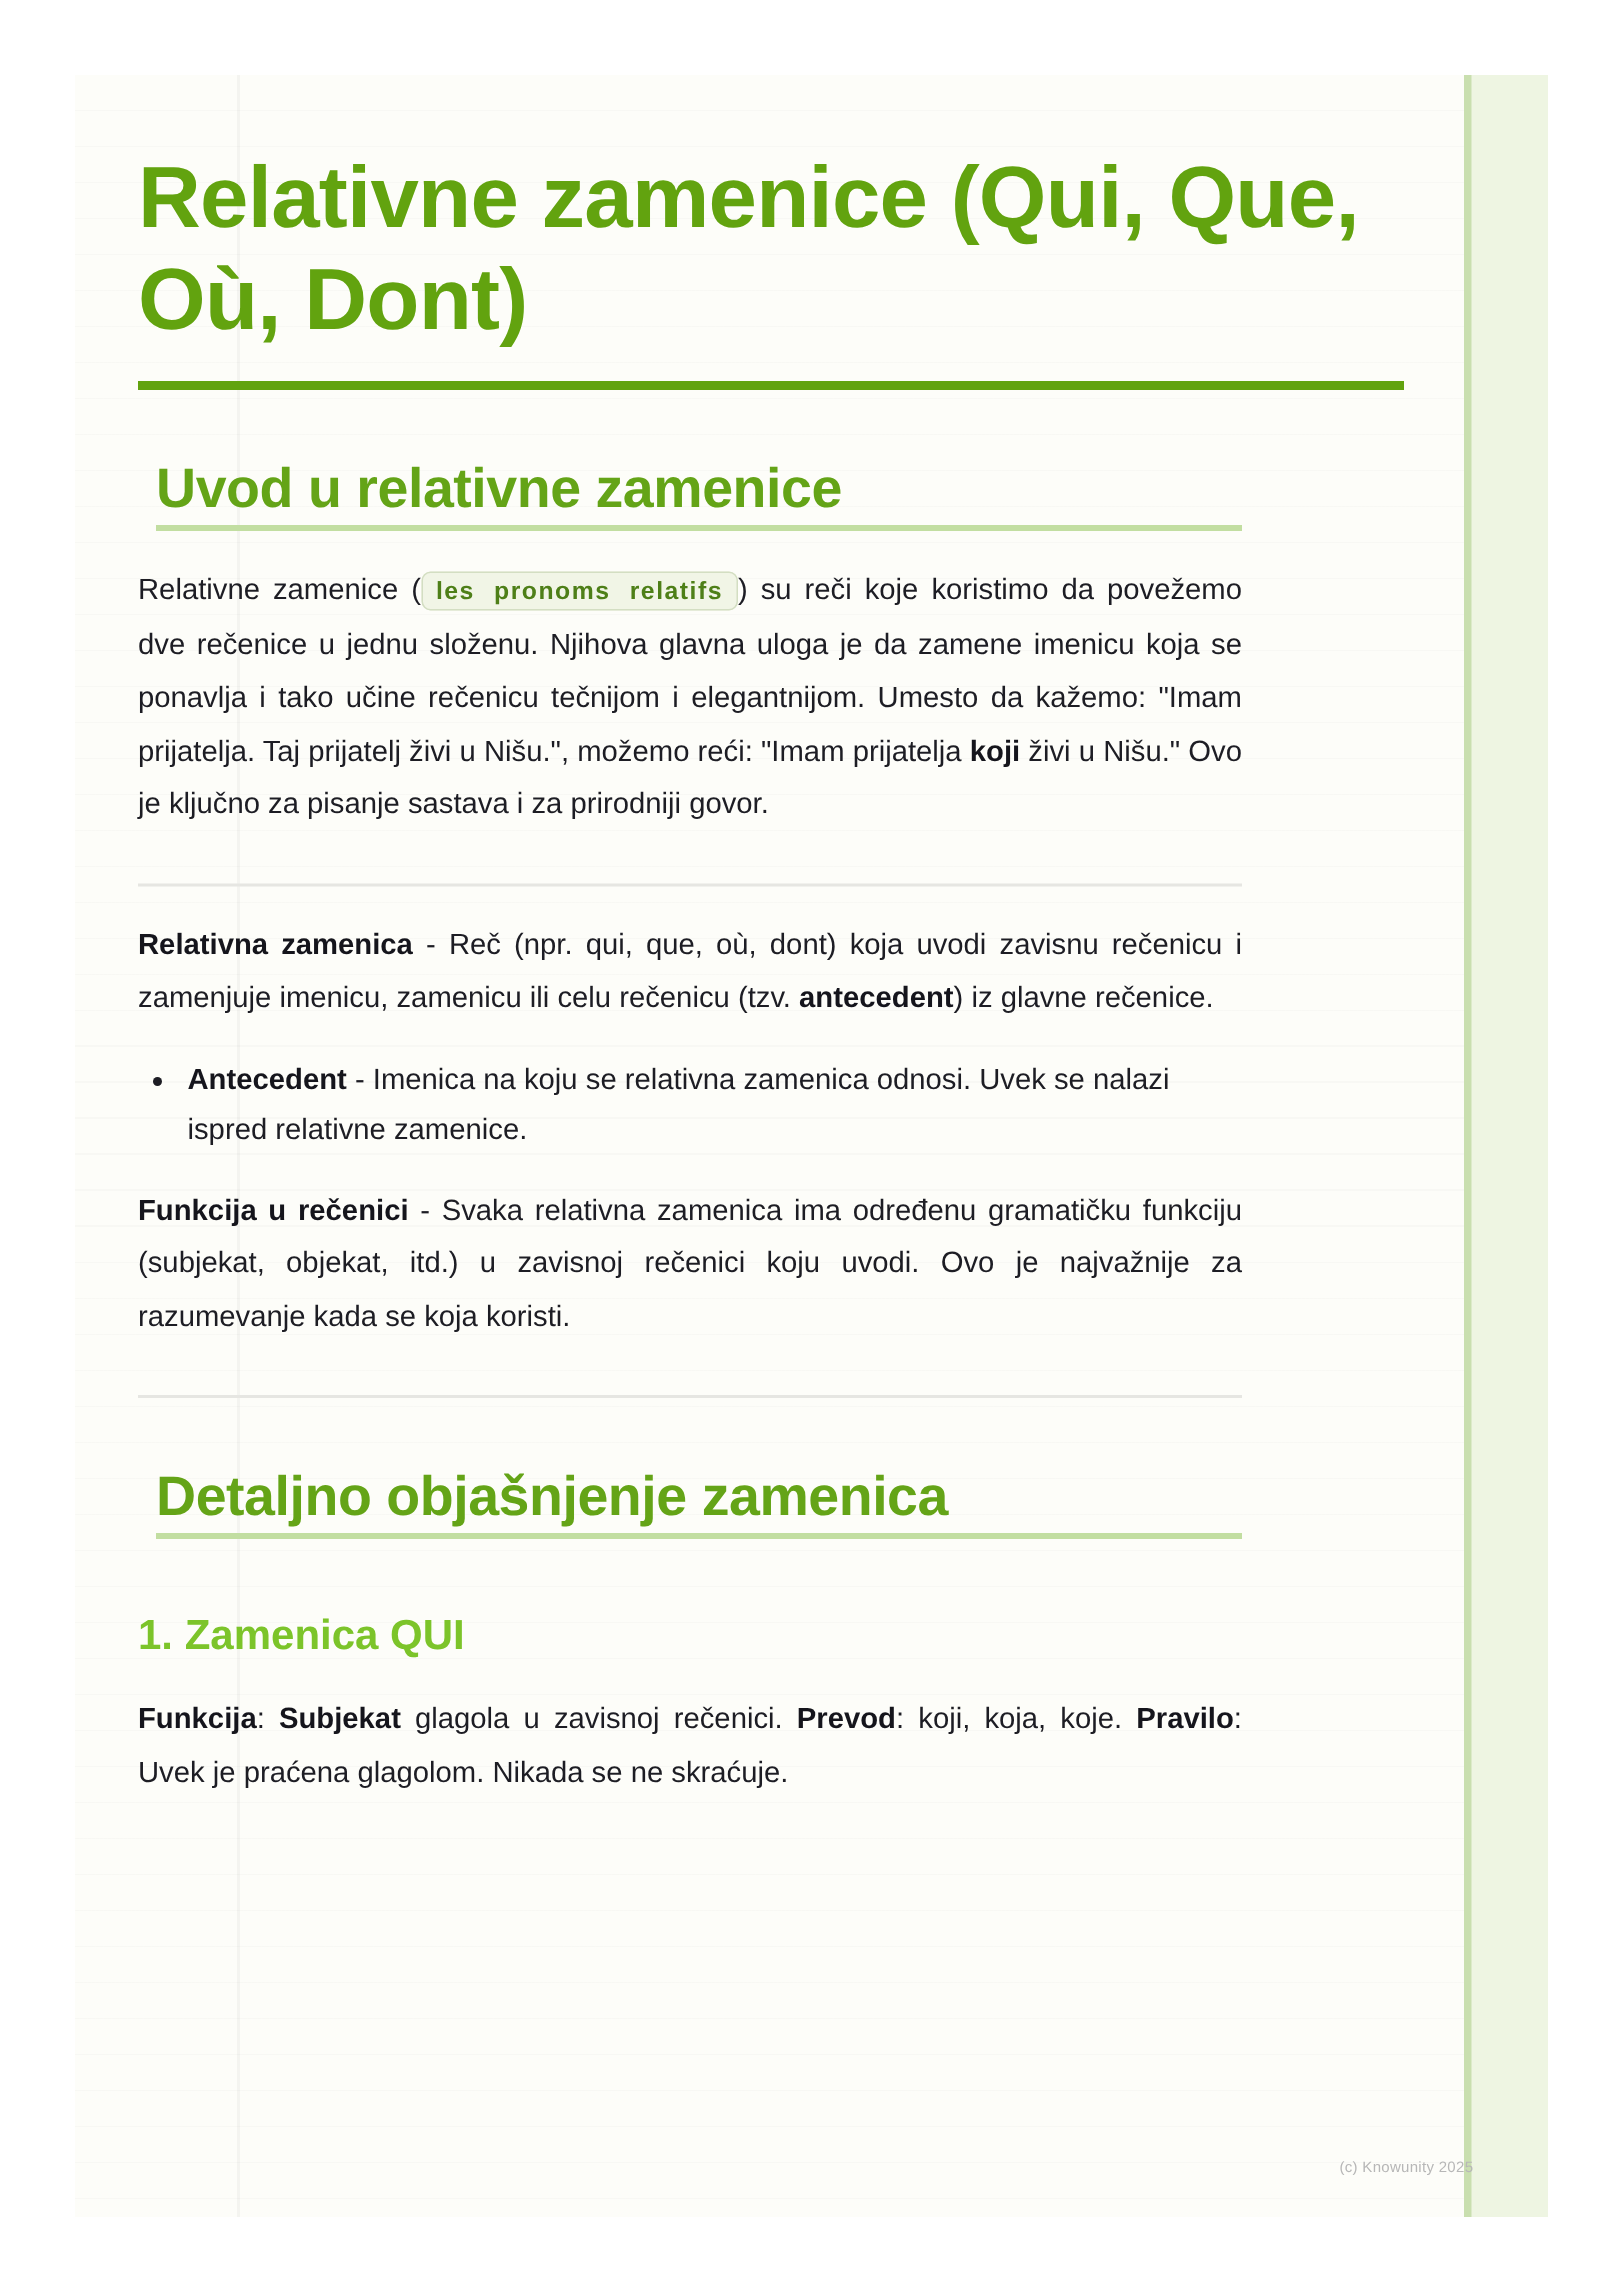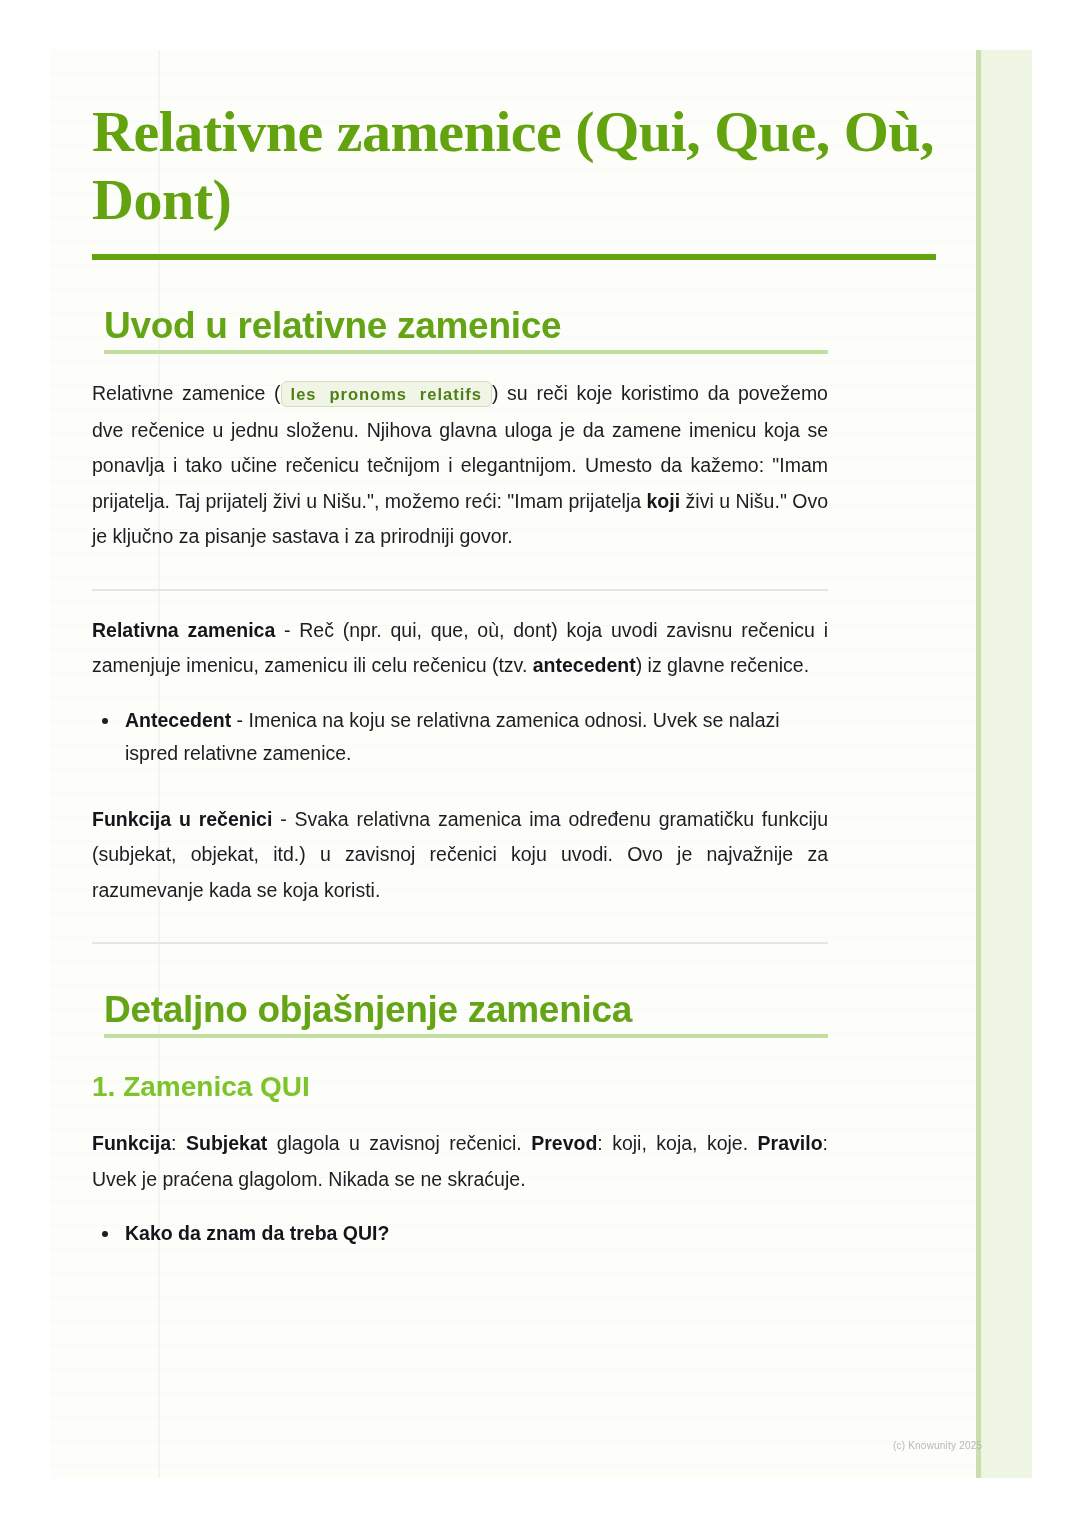--- a/index.html
+++ b/index.html
@@ -31,41 +31,40 @@
     .content {
       position: absolute; left: 42px; top: 48px; width: 844px;
       color: #1d1d24;
     }
     h1.title {
       font-size: 58px; line-height: 68px; font-weight: 700;
       color: #62a30f; letter-spacing: -0.5px;
       padding-bottom: 20px;
       border-bottom: 6px solid #62a30f;
       width: 844px;
-      font-family: Liberation Serif, serif;
     }
     .section { width: 736px; }
     h2 {
       font-size: 37px; line-height: 44px; font-weight: 700;
       color: #64a417; letter-spacing: -0.3px;
       padding-bottom: 2px;
       border-bottom: 4px solid #c2dea1;
       margin-left: 12px;
     }
     h2.first { margin-top: 44px; }
     h2.later { margin-top: 44px; }
     h3 {
       font-size: 28px; line-height: 34px; font-weight: 700;
-      color: #7cc42a; margin-top: 32px;
+      color: #7cc42a; margin-top: 47px;
     }
     p.body {
       font-size: 19.5px; line-height: 35.5px; text-align: justify;
       margin-top: 22px;
     }
-    p.tight { margin-top: 32px; }
+    p.tight { margin-top: 20px; }
     b { font-weight: 700; color: #15151c; }
     hr.sep {
       border: none; border-top: 2px solid #e6e6e2;
       margin-top: 34px;
     }
     code.chip {
       font-family: Liberation Sans, sans-serif;
       font-weight: 700; font-size: 16.5px; color: #4e7f18;
       background: #f1f5e6; border: 1px solid #d3dec2; border-radius: 6px;
       padding: 3px 9px; letter-spacing: 1px; word-spacing: 4px;
@@ -115,20 +114,17 @@
       </ul>
 
       <p class="body tight"><b>Funkcija u rečenici</b><span> - Svaka relativna zamenica ima određenu gramatičku funkciju (subjekat, objekat, itd.) u zavisnoj rečenici koju uvodi. Ovo je najvažnije za razumevanje kada se koja koristi.</span></p>
       <hr class="sep">
     </div>
 
     <div class="section">
       <h2 class="later">Detaljno objašnjenje zamenica</h2>
       <h3>1. Zamenica QUI</h3>
       <p class="body"><b>Funkcija</b><span>: </span><b>Subjekat</b><span> glagola u zavisnoj rečenici. </span><b>Prevod</b><span>: koji, koja, koje. </span><b>Pravilo</b><span>: Uvek je praćena glagolom. Nikada se ne skraćuje.</span></p>
-      <ul class="bullets">
-        <li><b>Kako da znam da treba QUI?</b></li>
-      </ul>
     </div>
   </div>
 
   <div class="watermark">(c) Knowunity 2025</div>
 </div>
 
 </body></html>

